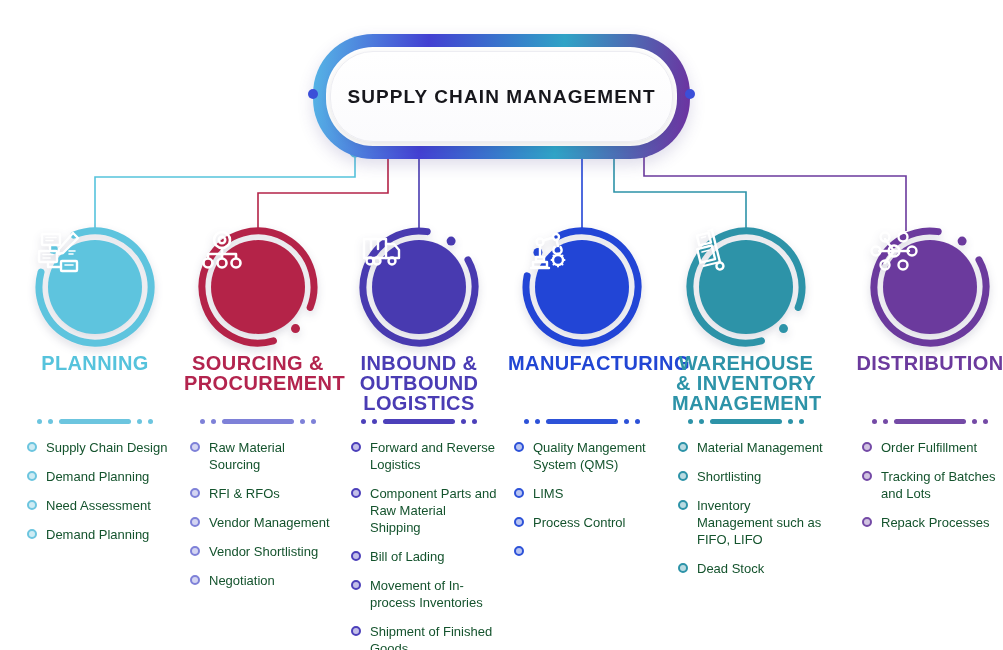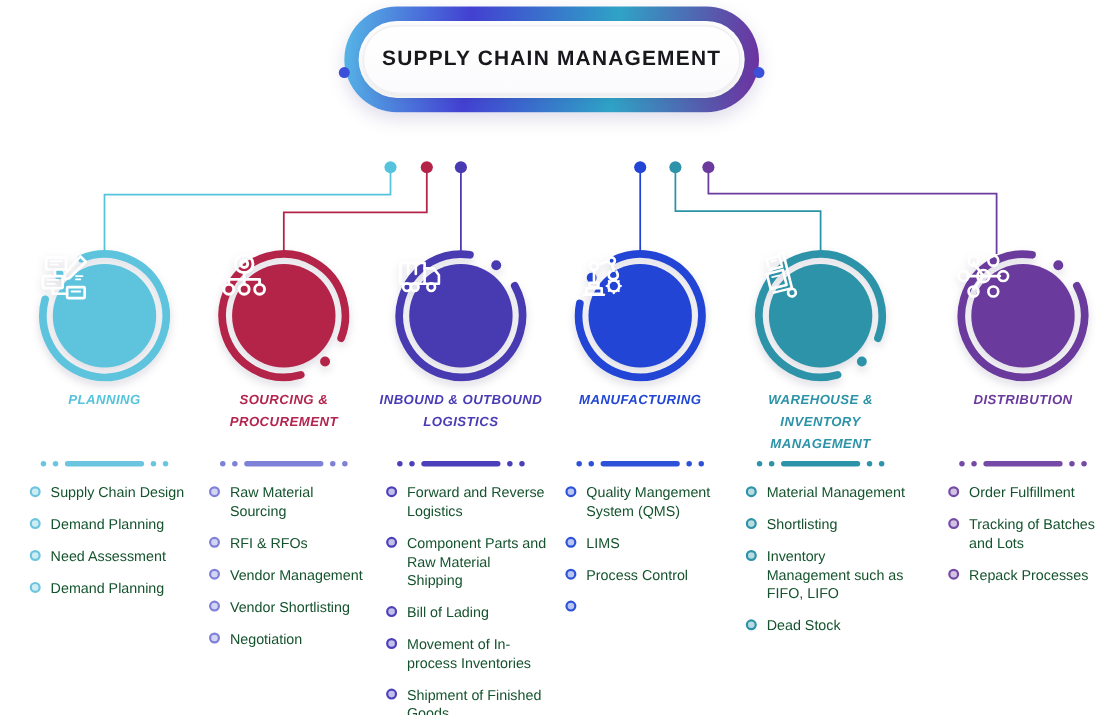--- a/index.html
+++ b/index.html
@@ -1,38 +1,38 @@
 <!DOCTYPE html>
 <html><head>
 <meta charset="utf-8">
 <style>
   html,body{margin:0;padding:0;background:#fff;}
   .canvas{position:relative;width:1003px;height:650px;background:#ffffff;overflow:hidden;
           font-family:"Liberation Sans",sans-serif;}
   .connectors{position:absolute;left:0;top:0;width:1003px;height:650px;}
   .conn{fill:none;stroke-width:1.6px;}
   
-  .pill{position:absolute;left:313px;top:6px;width:377px;height:96px;border-radius:60px;
+  .pill{position:absolute;left:313px;top:34px;width:377px;height:125px;border-radius:60px;
         box-shadow:0 6px 16px rgba(70,60,140,.18);}
   .pill-inner{position:absolute;inset:13px;background:#fff;border-radius:47px;}
   .pill-card{position:absolute;inset:4px;border-radius:43px;border:1px solid #ededf2;
              box-shadow:0 3px 10px rgba(0,0,0,.10);display:flex;align-items:center;
              justify-content:center;background:linear-gradient(#ffffff,#fbfbfd);}
   .title{font-size:19px;font-weight:bold;letter-spacing:1.1px;color:#17171c;white-space:nowrap;}
   .pill-dot{position:absolute;width:10px;height:10px;border-radius:50%;top:55px;}
   .pill-dot.left{left:-5px;}
   .pill-dot.right{right:-5px;}
   
   .branch{position:absolute;top:227px;width:156px;height:423px;}
   .badge{position:relative;width:120px;height:120px;margin:0 auto;color:var(--main);
          filter:drop-shadow(0 4px 4px rgba(40,40,80,.16));}
   .badge svg{position:absolute;left:0;top:0;}
   .glyph{position:absolute;left:36px;top:36px;width:48px;height:48px;}
-  .heading{margin:6px 4px 0;text-align:center;font-size:12px;line-height:20px;font-weight:bold;
-           letter-spacing:.4px;color:var(--heading);font-style:italic;}
+  .heading{margin:6px 4px 0;text-align:center;font-size:20px;line-height:20px;font-weight:bold;
+           letter-spacing:.4px;color:var(--heading);}
   .divider{position:absolute;top:192px;left:0;right:0;display:flex;align-items:center;
            justify-content:center;gap:6px;}
   .divider .d{width:5px;height:5px;border-radius:50%;background:var(--accent);}
   .divider .bar{width:72px;height:5px;border-radius:3px;background:var(--accent);}
   .list{position:absolute;top:212px;left:10px;right:0;margin:0;padding:0;list-style:none;}
   .item{display:flex;align-items:flex-start;margin-bottom:12px;}
   .bullet{width:6px;height:6px;border-radius:50%;border:2.5px solid var(--accent);
           background:var(--accent-tint);margin:3px 9px 0 0;flex-shrink:0;}
   .item-text{font-size:13px;line-height:17px;color:#14532d;}
 </style>

